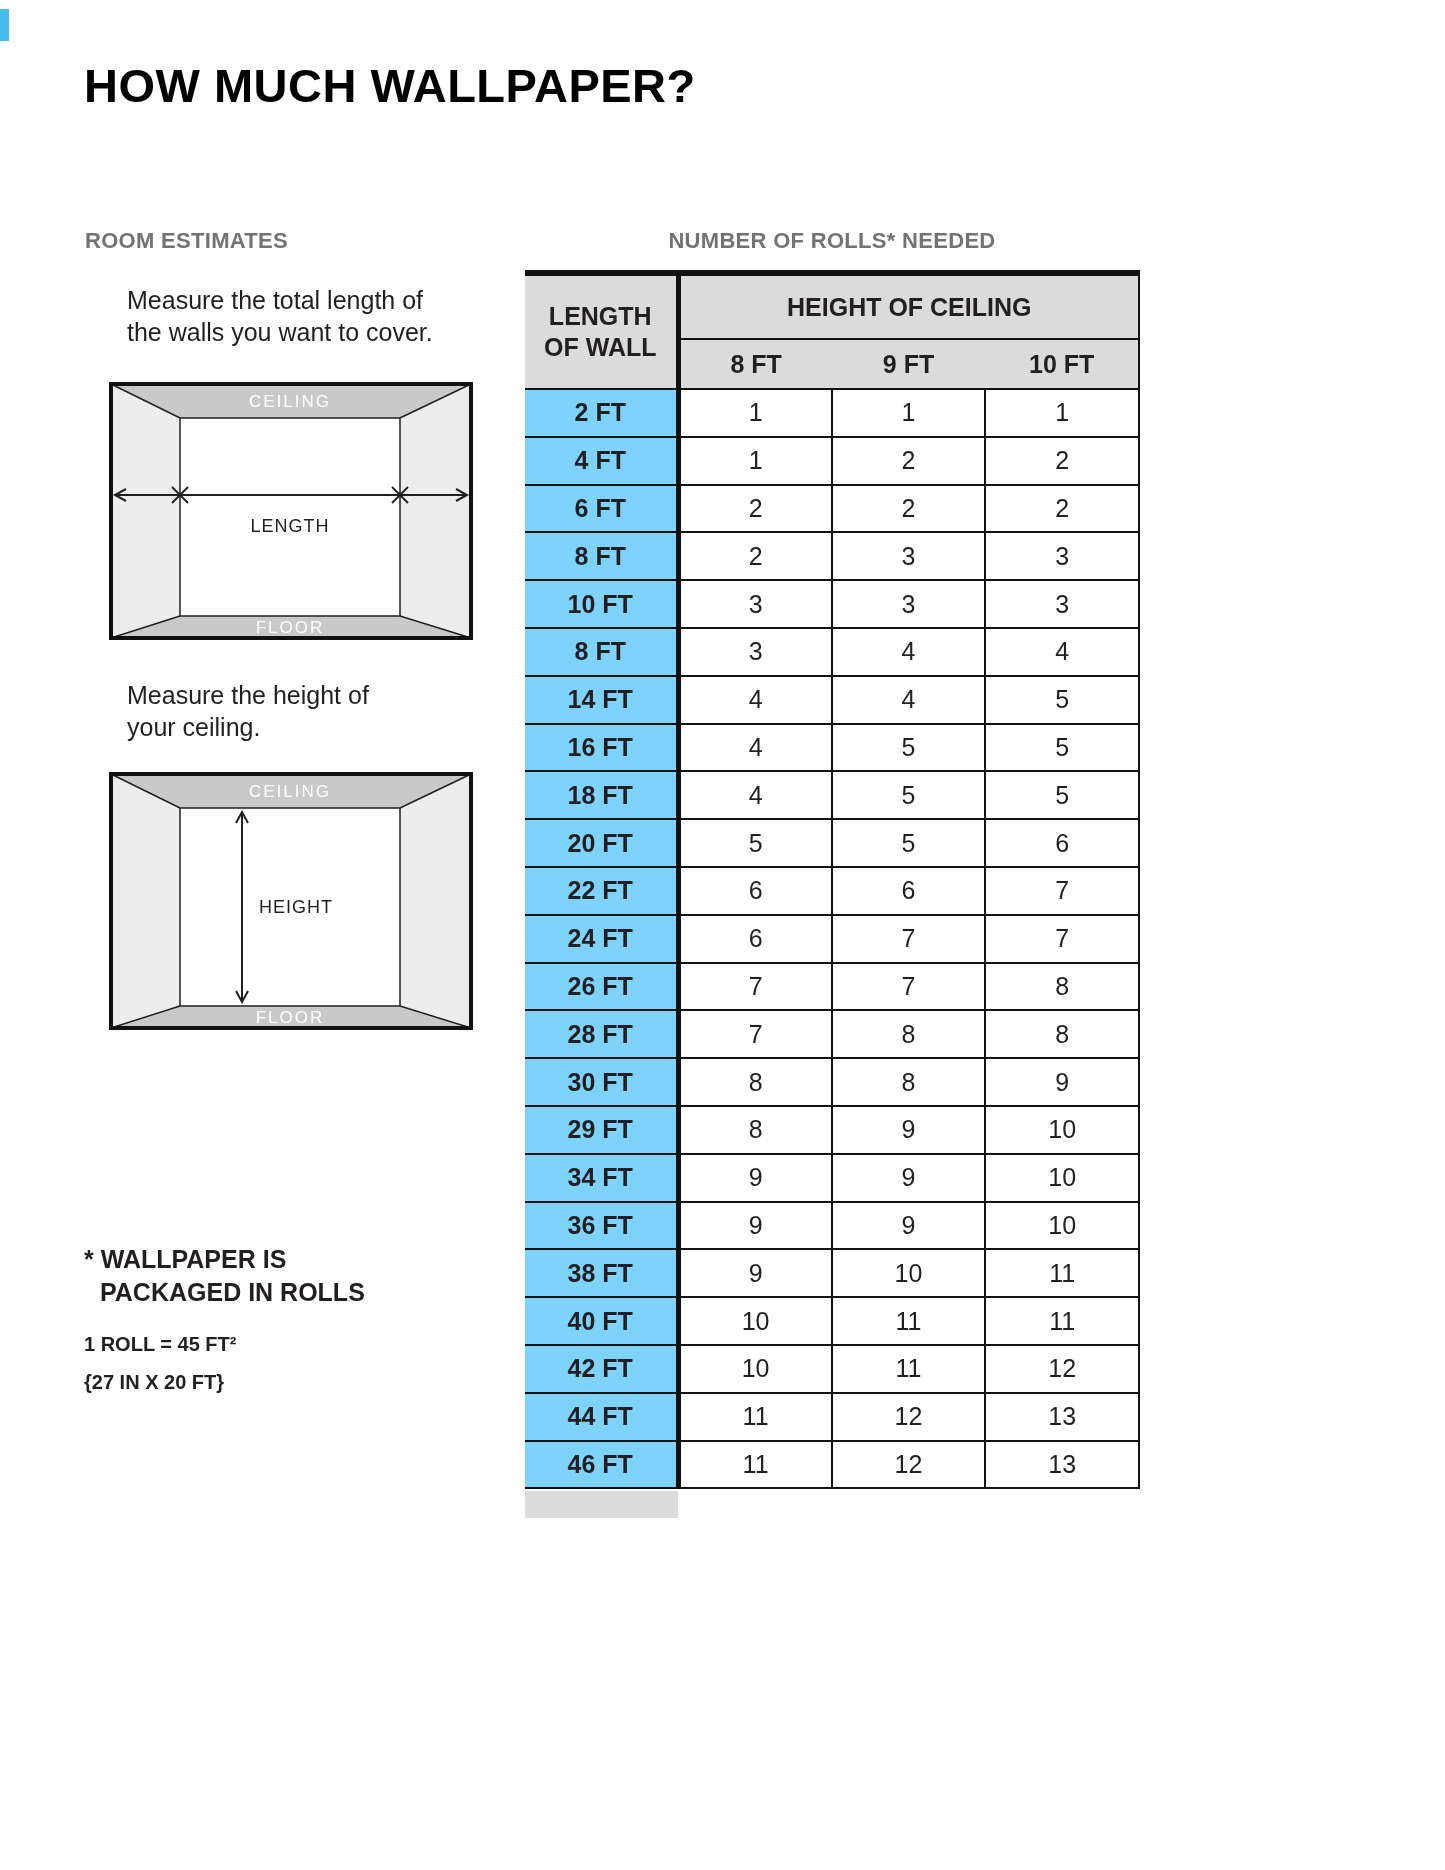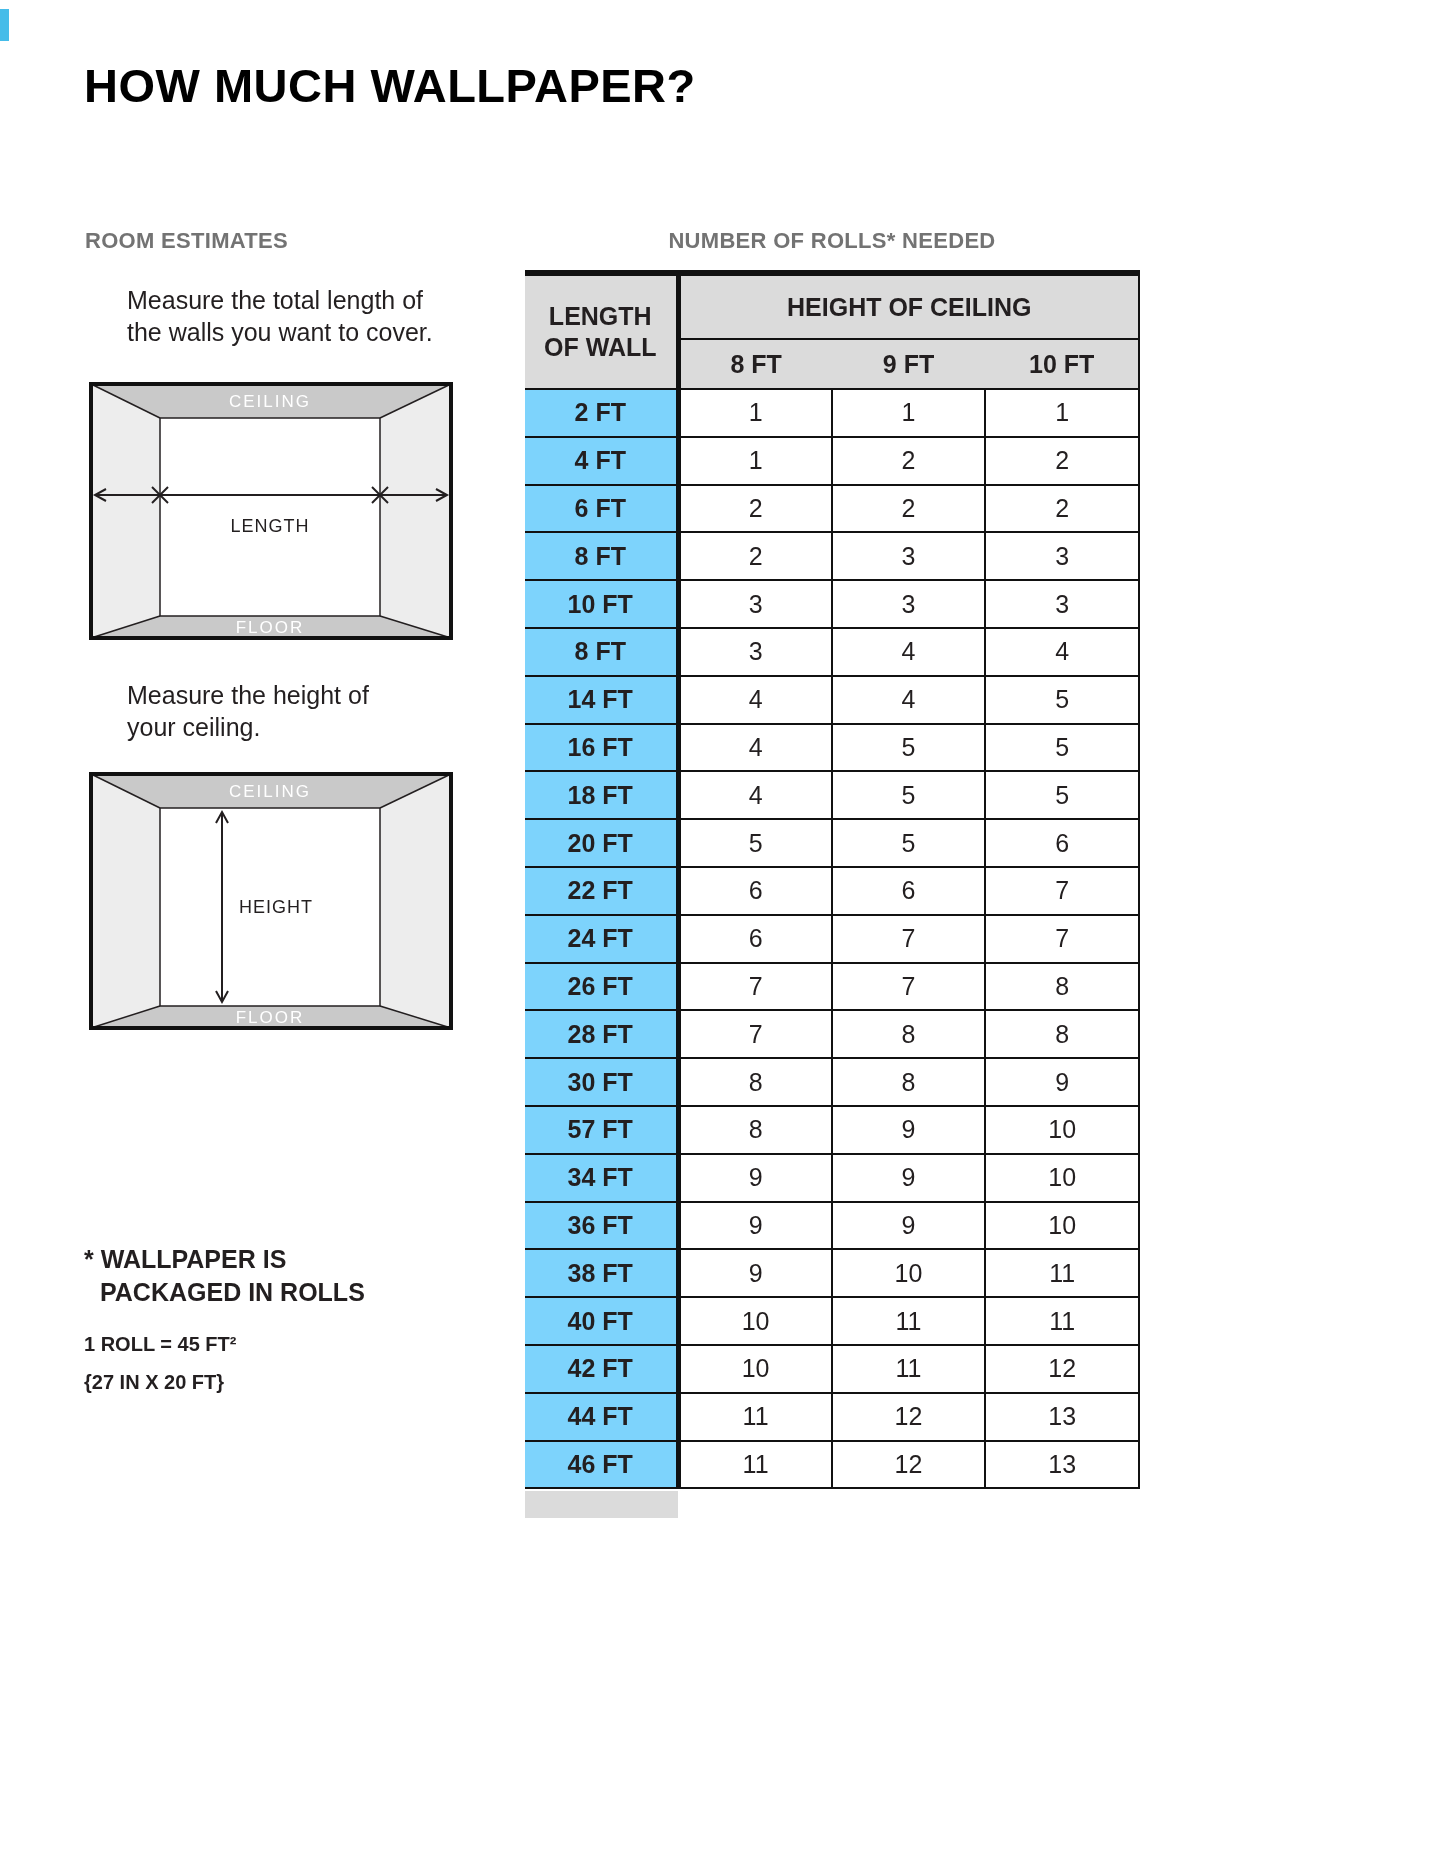--- a/index.html
+++ b/index.html
@@ -20,21 +20,21 @@
 
   .para { position:absolute; left:96px; font-size:25px; line-height:32px; white-space:pre-line;margin-left:31px; }
   .para1 { top:284px; }
   .para2 { top:679px; }
   .para3 { top:1072px; }
 
   .note { position:absolute; left:84px; top:1243px; font-size:25px; font-weight:bold; line-height:33px; }
   .note .indent { padding-left:16px; }
   .roll { position:absolute; left:84px; top:1325px; font-size:20px; font-weight:bold; line-height:38px; }
 
-  .diagram { position:absolute; left:68px; width:364px; height:258px;padding-left:21px; }
+  .diagram { position:absolute; left:88px; width:364px; height:258px;padding-left:21px; }
   .diagram1 { top:382px; }
   .diagram2 { top:772px; }
   .room-svg { display:block; width:364px; height:258px; }
   .room-svg text { font-family:"Liberation Sans", sans-serif; }
   .band-label { fill:#ffffff; font-size:17px; letter-spacing:2px; }
   .measure-label { fill:#231f20; font-size:18px; letter-spacing:1px; }
 
   .rolls-table {
     position:absolute; left:525px; top:270px; width:614px;
     border-collapse:collapse; table-layout:fixed;
@@ -242,21 +242,21 @@
           <td class="value-cell">8</td>
           <td class="value-cell">8</td>
         </tr>
         <tr>
           <td class="row-label">30 FT</td>
           <td class="value-cell">8</td>
           <td class="value-cell">8</td>
           <td class="value-cell">9</td>
         </tr>
         <tr>
-          <td class="row-label">57 FT</td>
+          <td class="row-label">29 FT</td>
           <td class="value-cell">8</td>
           <td class="value-cell">9</td>
           <td class="value-cell">10</td>
         </tr>
         <tr>
           <td class="row-label">34 FT</td>
           <td class="value-cell">9</td>
           <td class="value-cell">9</td>
           <td class="value-cell">10</td>
         </tr>

